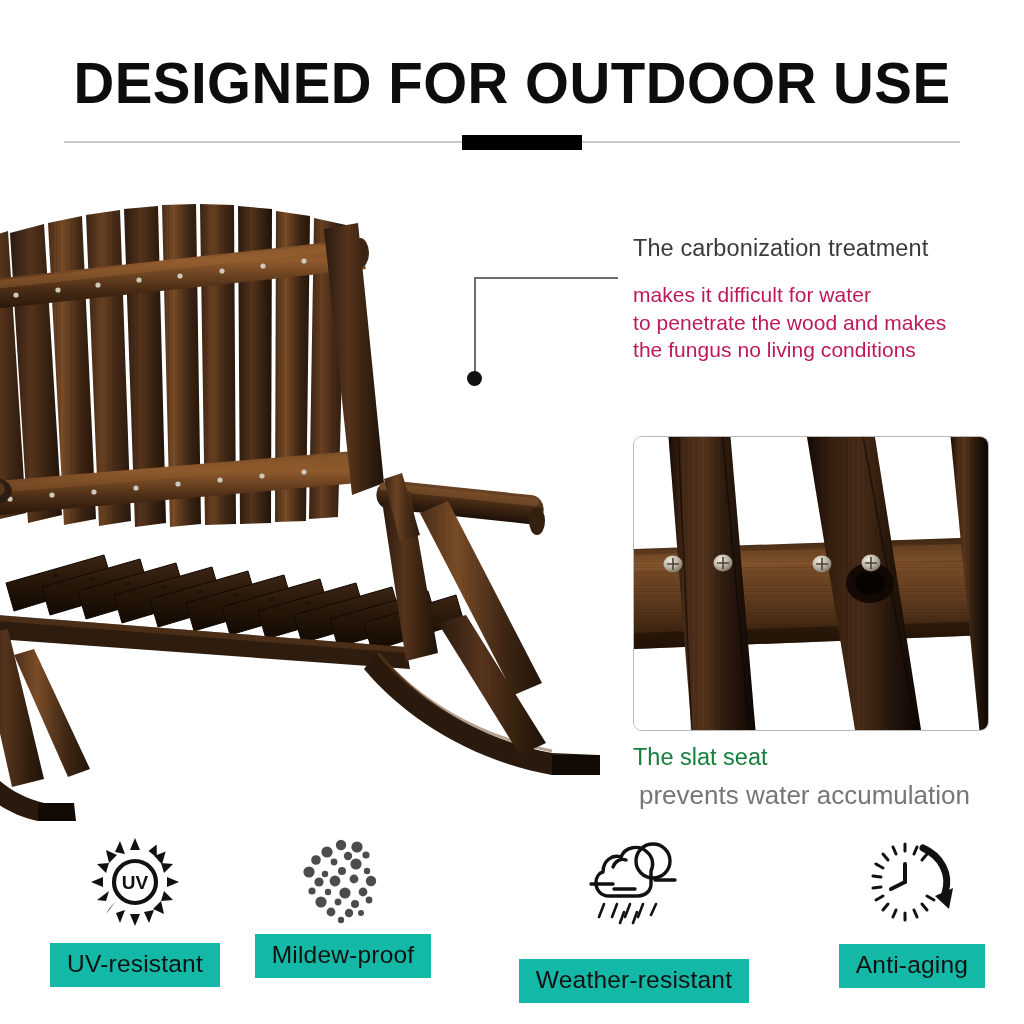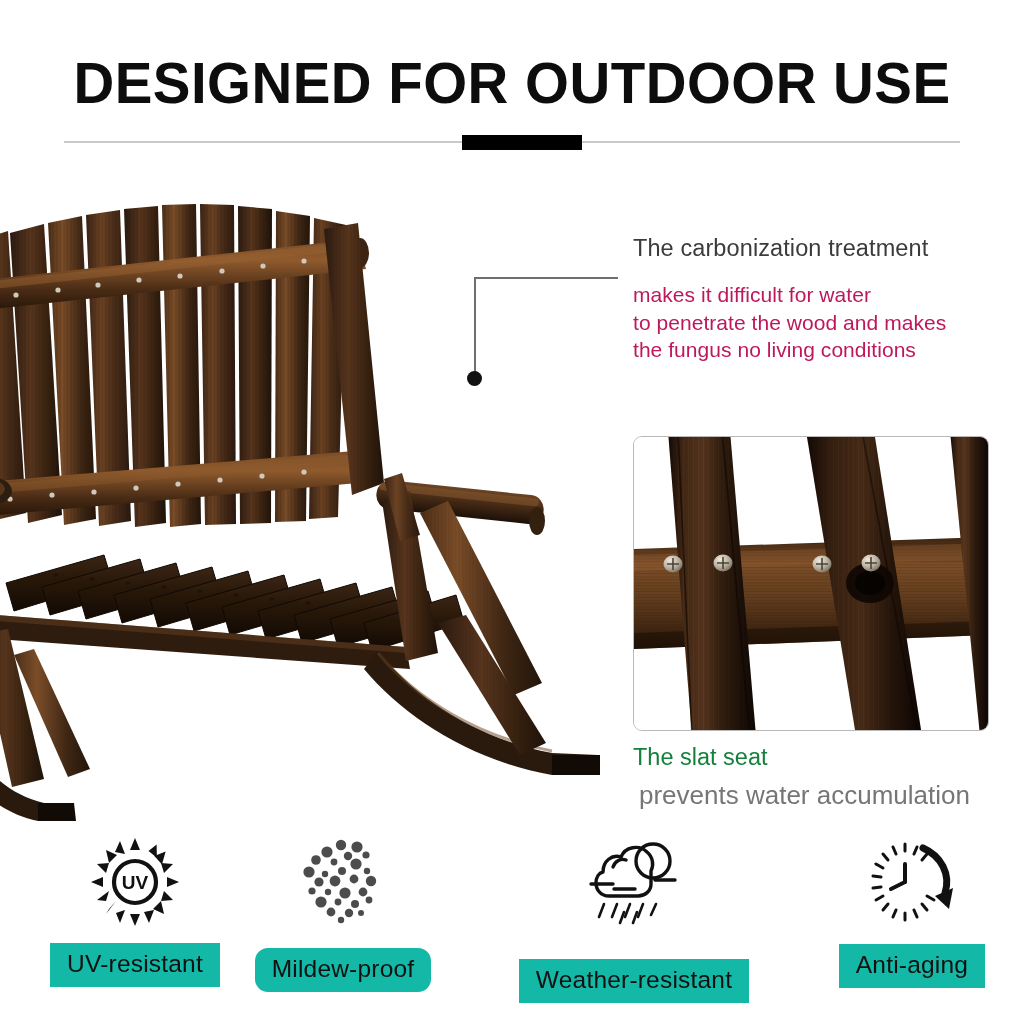--- a/index.html
+++ b/index.html
@@ -79,21 +79,21 @@
     line-height:24px;
     padding:9px 17px 11px 17px;
     white-space:nowrap;
     letter-spacing:0.2px;
   }
   .f0{left:0px;width:270px;}
   .f1{left:218px;width:250px;}
   .f2{left:466px;width:336px;}
   .f3{left:800px;width:224px;}
   .f0 .lbl{margin-top:11px;}
-  .f1 .lbl{margin-top:16px;border-radius:13px;}
+  .f1 .lbl{margin-top:2px;}
   .f2 .lbl{margin-top:27px;}
   .f3 .lbl{margin-top:12px;}
 </style>
 </head>
 <body>
 
 <div class="page">
 
   <div class="title">DESIGNED FOR OUTDOOR USE</div>
   <div class="divider-wrap">

